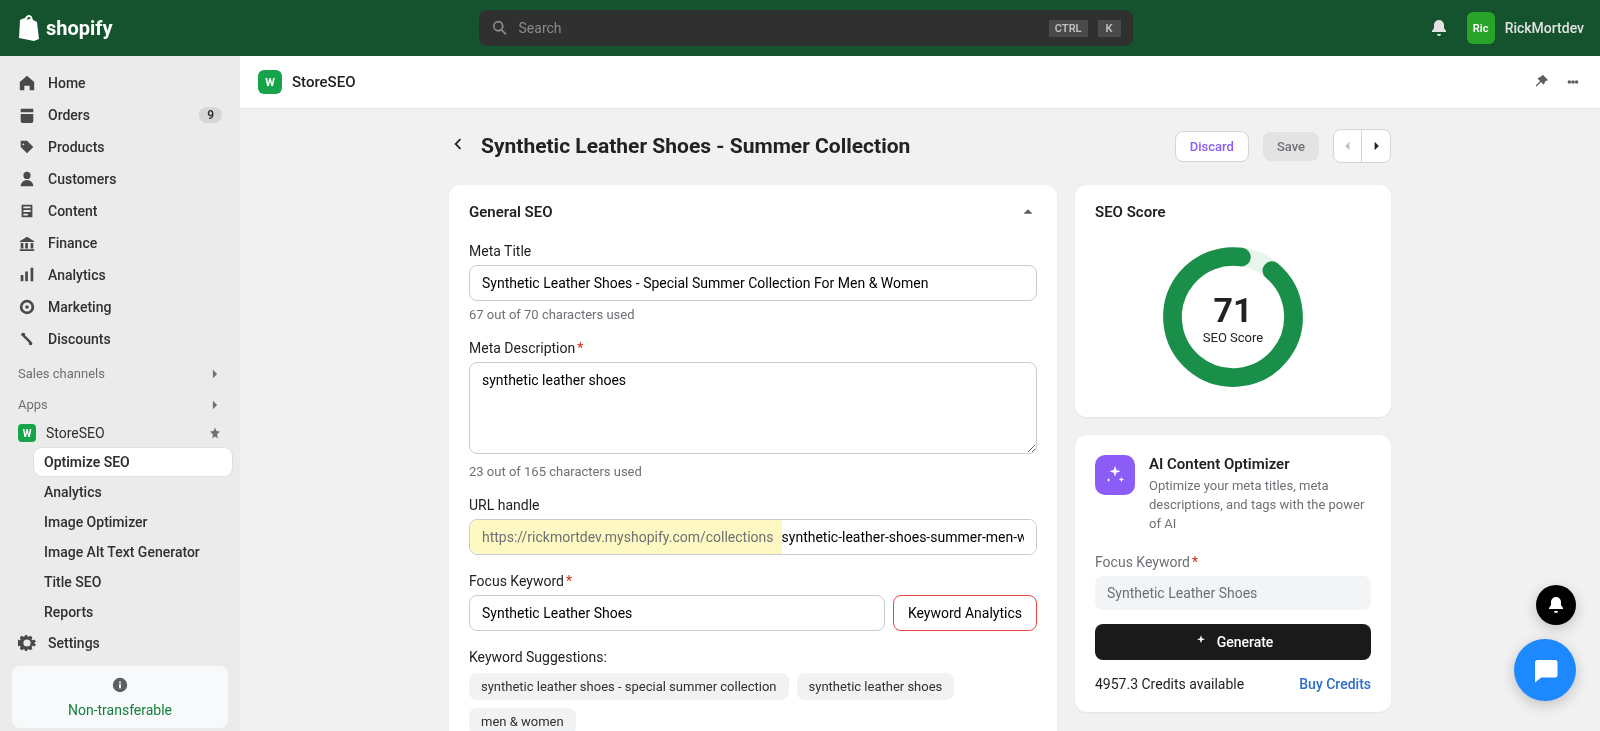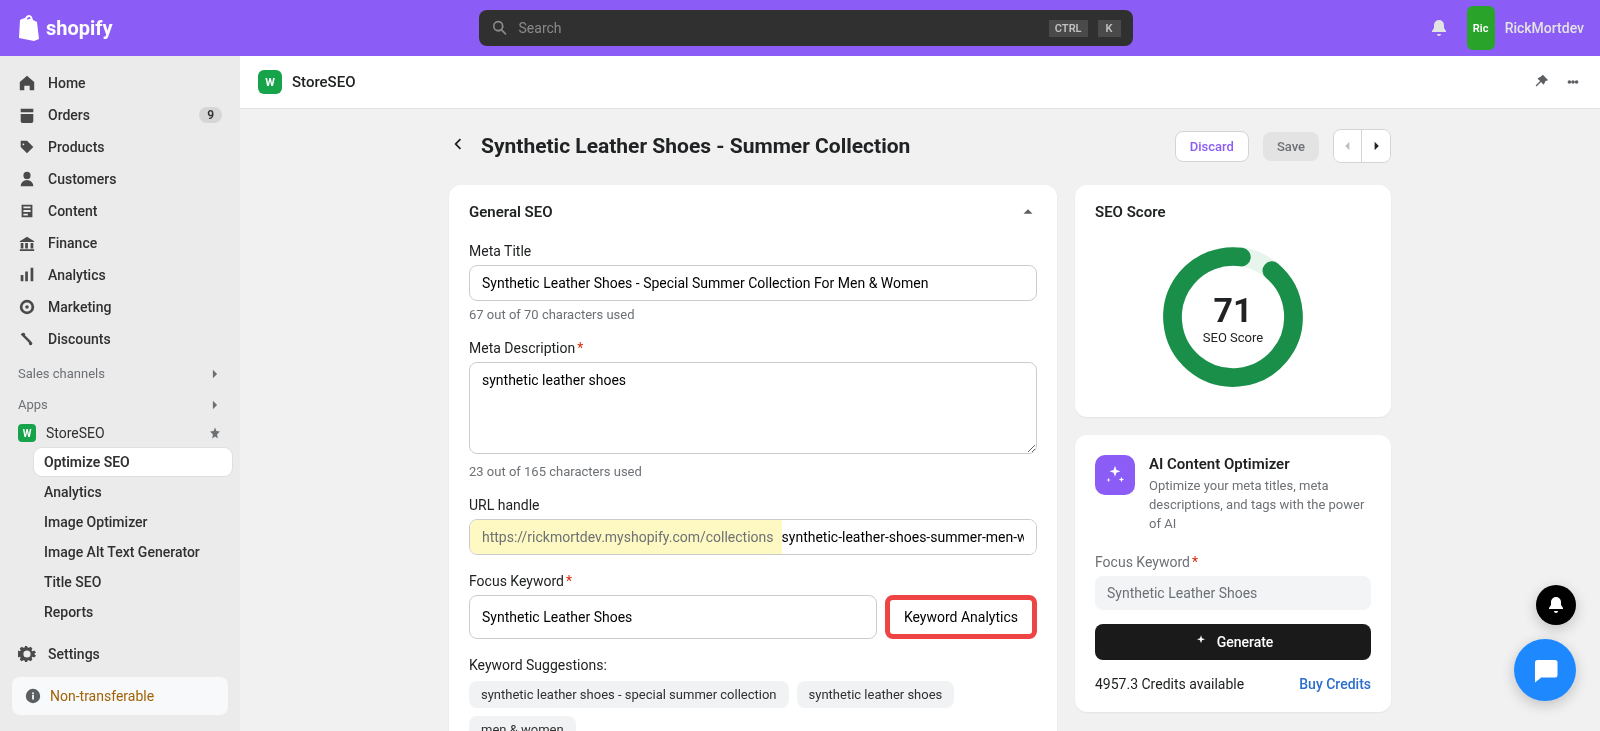--- a/index.html
+++ b/index.html
@@ -1,48 +1,48 @@
 <!DOCTYPE html>
 <html><head>
 <meta charset="utf-8">
 <style>
 * { margin: 0; padding: 0; box-sizing: border-box; font-family: -apple-system, BlinkMacSystemFont, "Segoe UI", Roboto, sans-serif; }
 body { background: #f1f1f1; color: #202223; overflow: hidden; }
 
 
-.topbar { height: 56px; background: #8b5cf6; display: flex; align-items: center; padding: 0 16px; gap: 16px; }
+.topbar { height: 56px; background: #14532d; display: flex; align-items: center; padding: 0 16px; gap: 16px; }
 .logo { display: flex; align-items: center; gap: 6px; color: #fff; font-weight: 700; font-size: 20px; }
 .logo-icon { width: 24px; height: 26px; fill: #fff; }
 .search-wrap { flex: 0 0 654px; margin-left: 350px; }
 .search { height: 36px; background: #303030; border-radius: 8px; display: flex; align-items: center; padding: 0 12px; gap: 10px; color: #8a8a8a; }
 .search-icon { width: 18px; height: 18px; fill: #8a8a8a; }
 .search span.placeholder { flex: 1; font-size: 14px; }
 .kbd { background: #4a4a4a; color: #c0c0c0; border-radius: 0; padding: 2px 6px; font-size: 11px; font-weight: 600; }
 .kbd.small { padding: 2px 8px; }
 .topbar-right { margin-left: auto; display: flex; align-items: center; gap: 18px; }
 .bell-icon { width: 20px; height: 20px; fill: #e3e3e3; cursor: pointer; }
 .user { display: flex; align-items: center; gap: 10px; cursor: pointer; }
-.avatar { width: 28px; height: 44px; border-radius: 6px; background: #29a329; color: #fff; font-size: 11px; font-weight: 600; display: flex; align-items: center; justify-content: center; }
+.avatar { width: 28px; height: 32px; border-radius: 6px; background: #29a329; color: #fff; font-size: 11px; font-weight: 600; display: flex; align-items: center; justify-content: center; }
 .username { color: #e3e3e3; font-size: 14px; font-weight: 500; }
 
 
 .layout { display: flex; height: calc(100vh - 56px); }
 .sidebar { width: 240px; background: #ebebeb; display: flex; flex-direction: column; padding: 12px 8px; overflow-y: auto; }
 .nav-item { display: flex; align-items: center; gap: 12px; padding: 6px 10px; border-radius: 8px; font-size: 14px; font-weight: 500; color: #303030; cursor: pointer; margin-bottom: 2px; }
 .nav-item .nicon { width: 18px; height: 18px; fill: #4a4a4a; flex-shrink: 0; }
 .nav-item .badge { margin-left: auto; background: #d6d6d6; border-radius: 10px; padding: 1px 8px; font-size: 12px; font-weight: 600; }
 .nav-section { font-size: 13px; color: #6d7175; padding: 10px 10px 6px; display: flex; align-items: center; justify-content: space-between; }
 .nav-section .chev { width: 14px; height: 14px; fill: #6d7175; }
 .nav-sub { padding-left: 26px; }
 .nav-item.active { background: #fff; font-weight: 600; box-shadow: 0 0 0 1px rgba(0,0,0,0.05); }
 .app-item { display: flex; align-items: center; gap: 10px; padding: 6px 10px; font-size: 14px; color: #303030; cursor: pointer; }
 .app-item .appicon { width: 18px; height: 18px; border-radius: 4px; background: #17a34a; display:flex;align-items:center;justify-content:center;color:#fff;font-size:10px;font-weight:700; }
 .app-item .pin { margin-left: auto; width: 14px; height: 14px; fill: #6d7175; }
 .sidebar-bottom { margin-top: auto; }
-.non-transferable { margin: 8px 4px 4px; background: #f7f9fb; border-radius: 8px; padding: 10px 12px; display: flex; align-items: center; gap: 8px; font-size: 14px; color: #a16207; }
+.non-transferable { margin: 8px 4px 4px; background: #f7f9fb; border-radius: 8px; padding: 10px 20px; display: flex; align-items: center; gap: 8px; font-size: 14px; color: #15803d; flex-direction: column; }
 .non-transferable svg { width: 18px; height: 18px; fill: #5c5f62; }
 
 
 .main { flex: 1; overflow-y: auto; background: #f1f1f1; position: relative; }
 .app-header { display: flex; align-items: center; gap: 10px; padding: 14px 18px; background: #fff; border-bottom: 1px solid #e1e3e5; }
 .app-header .appicon { width: 24px; height: 24px; border-radius: 6px; background: #17a34a; display:flex;align-items:center;justify-content:center;color:#fff;font-size:11px;font-weight:700; }
 .app-header .name { font-size: 15px; font-weight: 500; }
 .app-header-right { margin-left: auto; display: flex; gap: 14px; align-items: center; }
 .app-header-right svg { width: 18px; height: 18px; fill: #5c5f62; cursor: pointer; }
 
@@ -75,21 +75,21 @@
 .req { color: #d72c0d; margin-left: 2px; }
 .input, .textarea { width: 100%; border: 1px solid #c9cccf; border-radius: 8px; padding: 9px 12px; font-size: 14px; font-family: inherit; background: #fff; }
 .textarea { height: 92px; resize: vertical; }
 .helper { font-size: 13px; color: #6d7175; margin-top: 6px; }
 .url-group { display: flex; border: 1px solid #c9cccf; border-radius: 8px; overflow: hidden; }
 .url-prefix { padding: 9px 8px 9px 12px; font-size: 14px; color: #6d7175; background: #fef9c3; white-space: nowrap; }
 .url-input { flex: 1; border: none; padding: 9px 12px 9px 0; font-size: 14px; outline: none; }
 
 .keyword-row { display: flex; gap: 8px; }
 .keyword-row .input { flex: 1; }
-.keyword-analytics { border: 5px solid #ef4444; border-radius: 8px; background: #fff; padding: 9px 14px; font-size: 14px; cursor: pointer; white-space: nowrap; }
+.keyword-analytics { border: 1px solid #ef4444; border-radius: 8px; background: #fff; padding: 9px 14px; font-size: 14px; cursor: pointer; white-space: nowrap; }
 
 .suggestions { display: flex; flex-wrap: wrap; gap: 8px; margin-top: 8px; }
 .chip { background: #f1f2f3; border-radius: 8px; padding: 6px 12px; font-size: 13px; color: #303030; cursor: pointer; }
 
 
 .score-card .card-header { padding-bottom: 0; }
 .score-ring-wrap { display: flex; justify-content: center; padding: 24px 0 28px; }
 .score-ring { position: relative; width: 144px; height: 144px; }
 .score-ring svg { width: 144px; height: 144px; transform: rotate(-50deg); }
 .score-ring .bg { stroke: #e7f5ec; }

